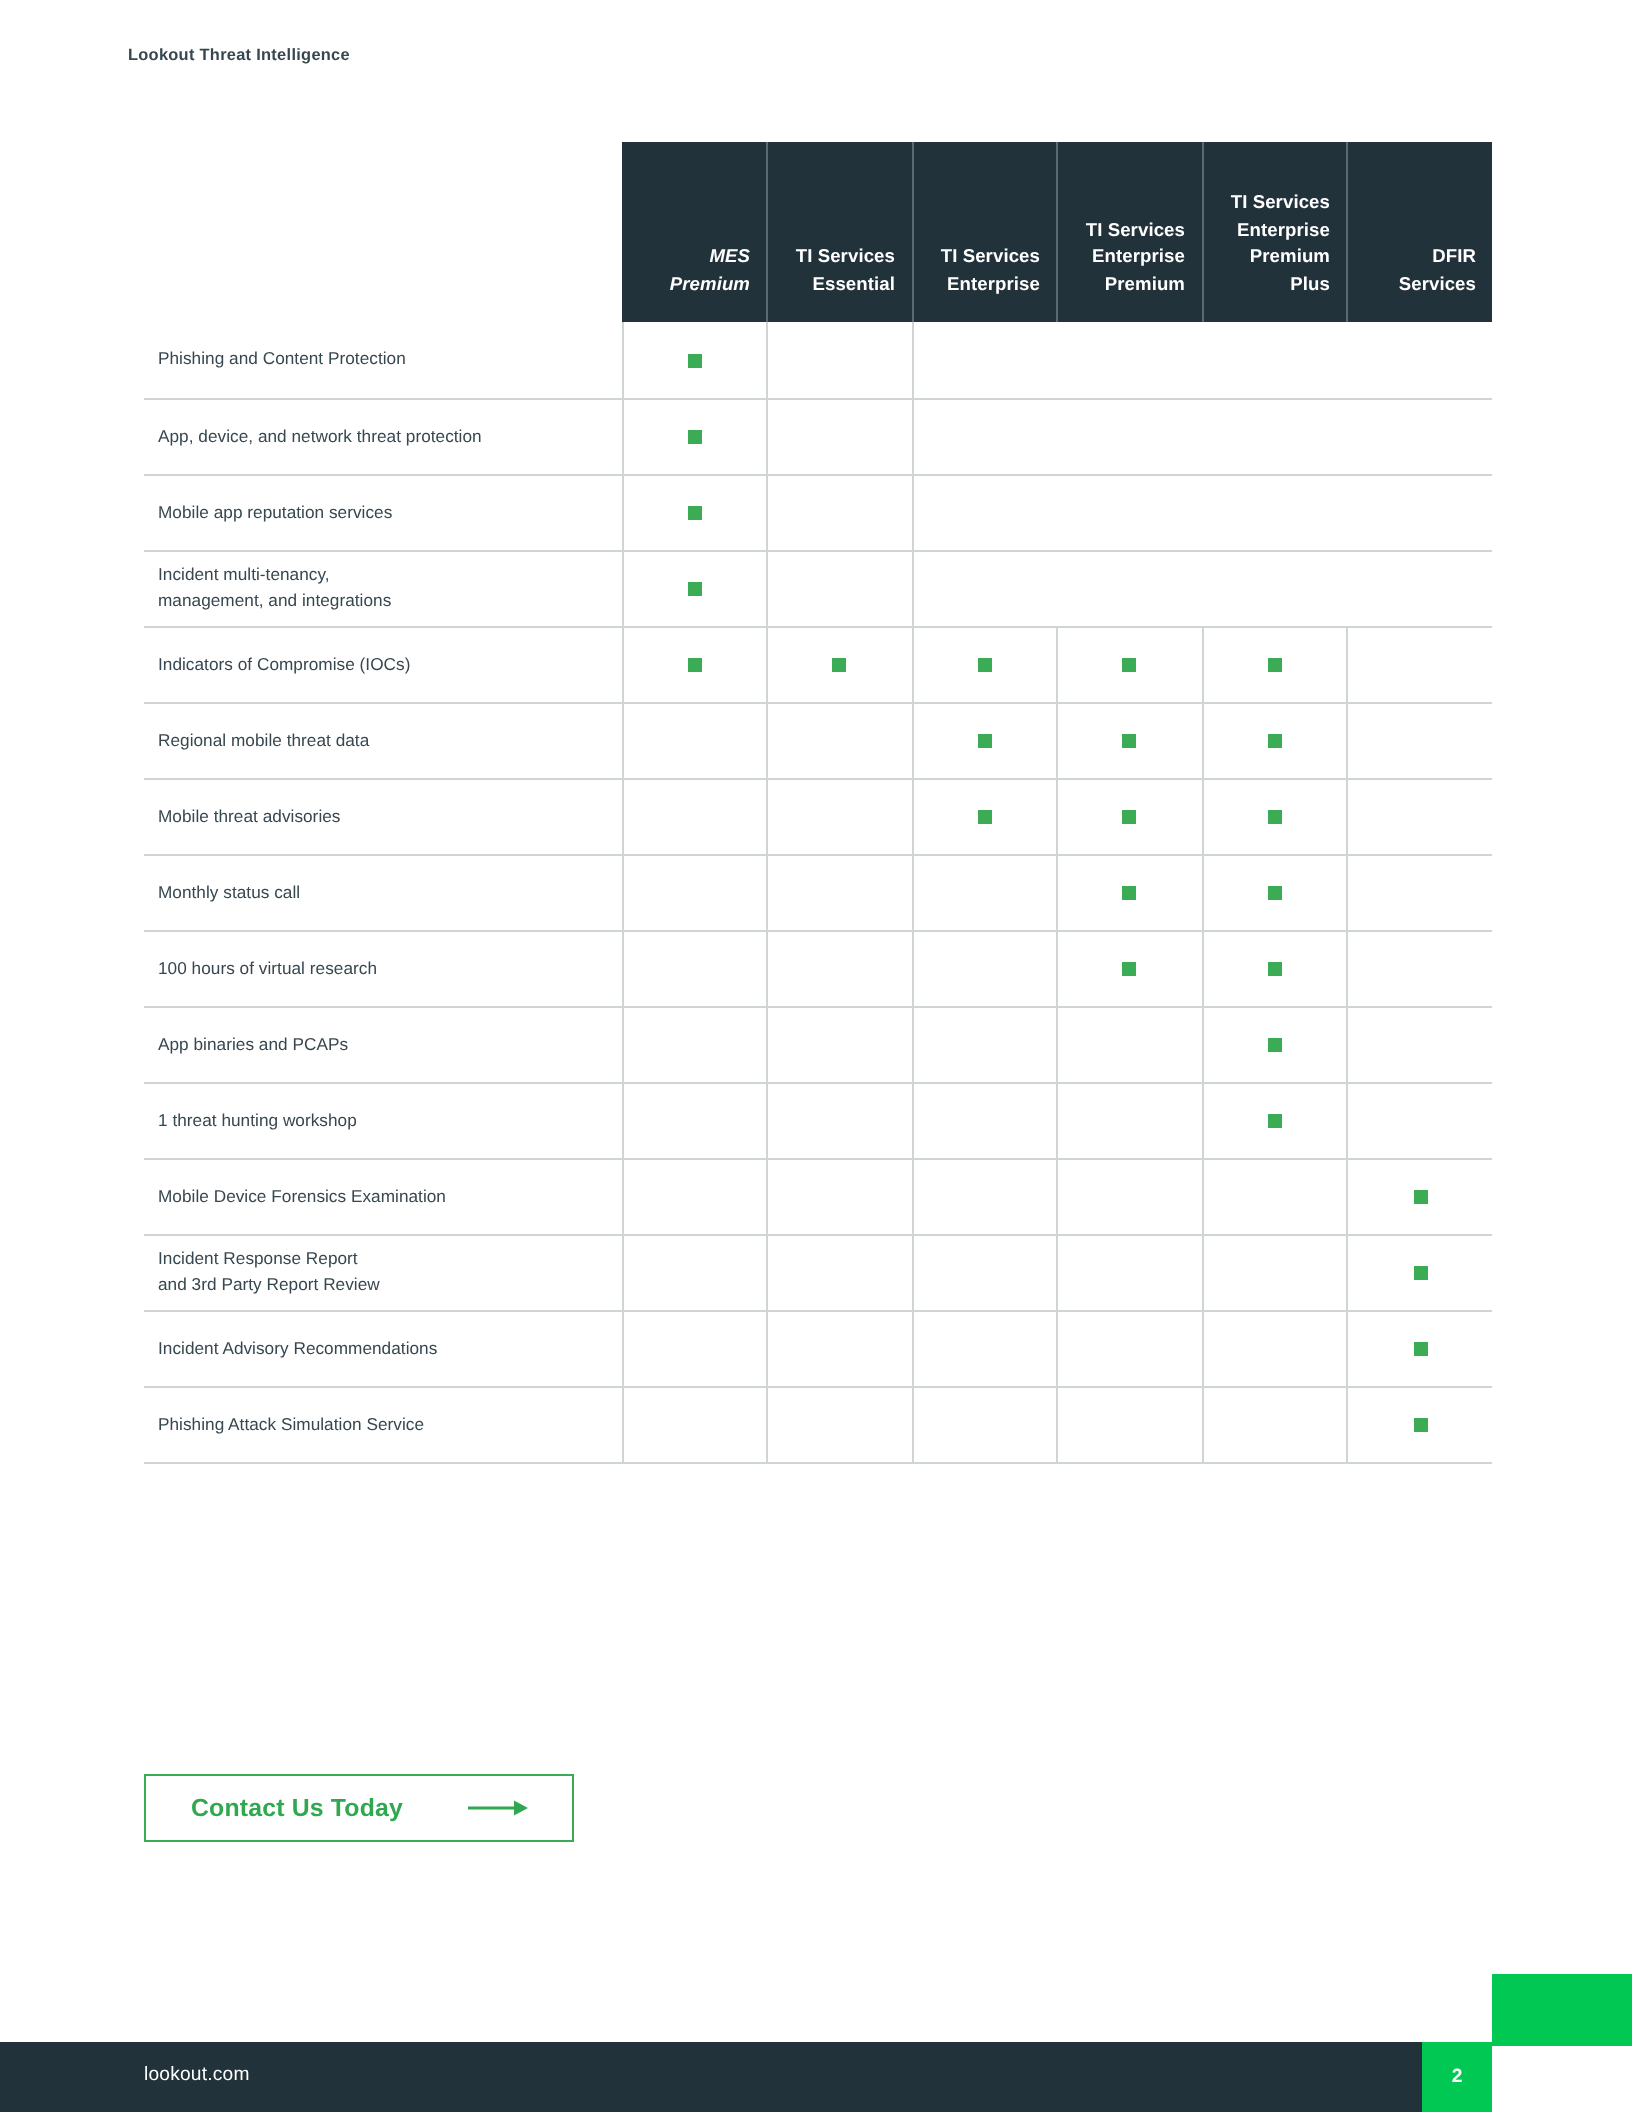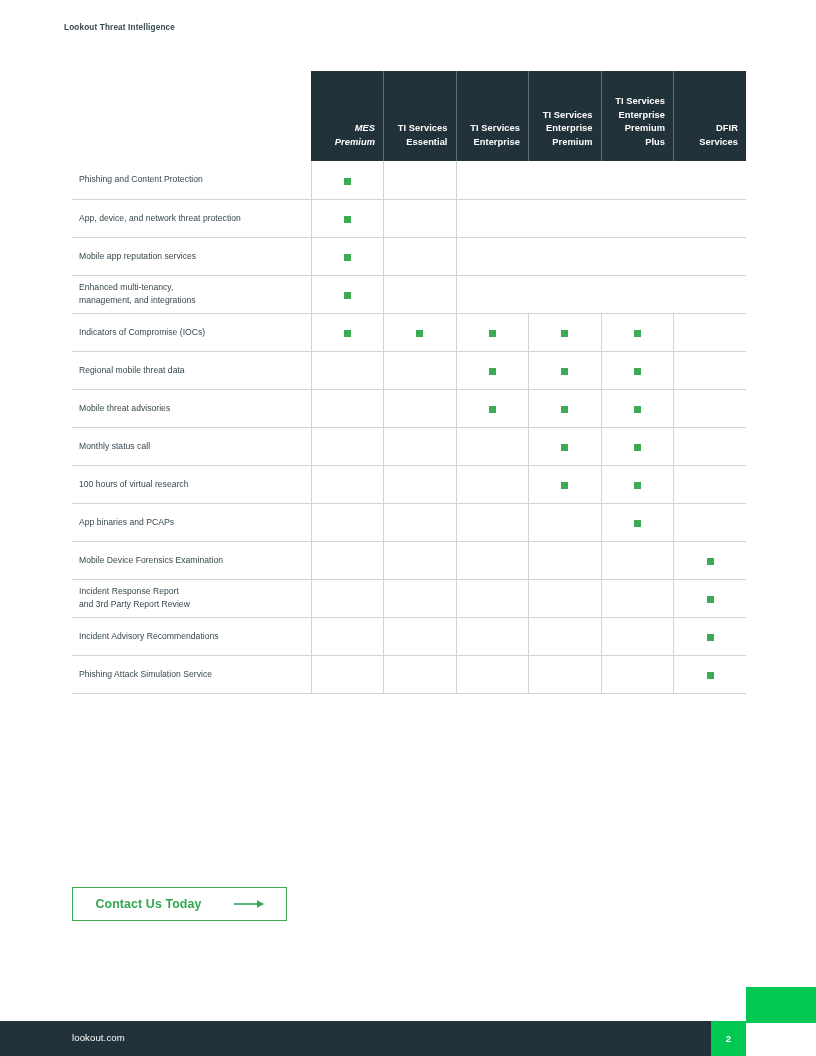--- a/index.html
+++ b/index.html
@@ -240,21 +240,21 @@
           </td>
           <td class="cell"><span class="tick"></span></td>
           <td class="cell"></td>
           <td class="cell"></td>
           <td class="cell noline"></td>
           <td class="cell noline"></td>
           <td class="cell noline"></td>
         </tr>
         <tr>
           <td class="feature">
-            <span class="feature-line">Enhanced multi-tenancy,</span>
+            <span class="feature-line">Incident multi-tenancy,</span>
             <span class="feature-line">management, and integrations</span>
           </td>
           <td class="cell"><span class="tick"></span></td>
           <td class="cell"></td>
           <td class="cell"></td>
           <td class="cell noline"></td>
           <td class="cell noline"></td>
           <td class="cell noline"></td>
         </tr>
         <tr>
@@ -308,20 +308,31 @@
           <td class="cell"></td>
           <td class="cell"></td>
           <td class="cell"></td>
           <td class="cell"><span class="tick"></span></td>
           <td class="cell"><span class="tick"></span></td>
           <td class="cell"></td>
         </tr>
         <tr>
           <td class="feature">
             <span class="feature-line">App binaries and PCAPs</span>
+          </td>
+          <td class="cell"></td>
+          <td class="cell"></td>
+          <td class="cell"></td>
+          <td class="cell"></td>
+          <td class="cell"><span class="tick"></span></td>
+          <td class="cell"></td>
+        </tr>
+        <tr>
+          <td class="feature">
+            <span class="feature-line">1 threat hunting workshop</span>
           </td>
           <td class="cell"></td>
           <td class="cell"></td>
           <td class="cell"></td>
           <td class="cell"></td>
           <td class="cell"><span class="tick"></span></td>
           <td class="cell"></td>
         </tr>
         <tr>
           <td class="feature">

